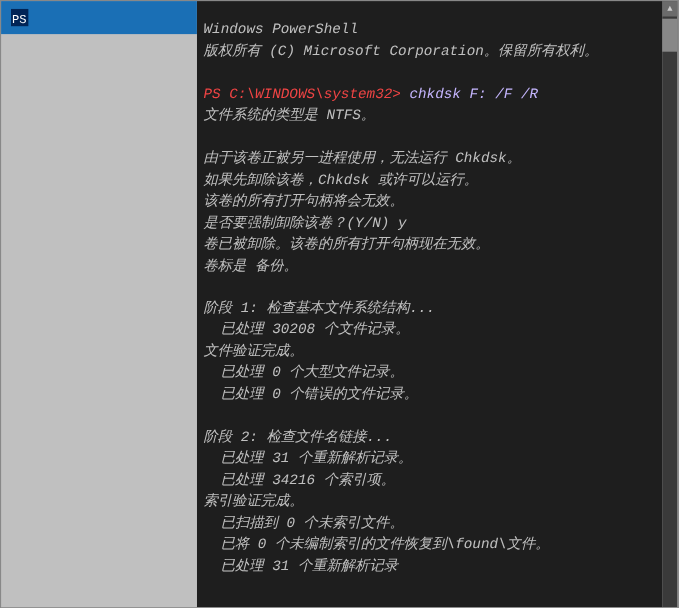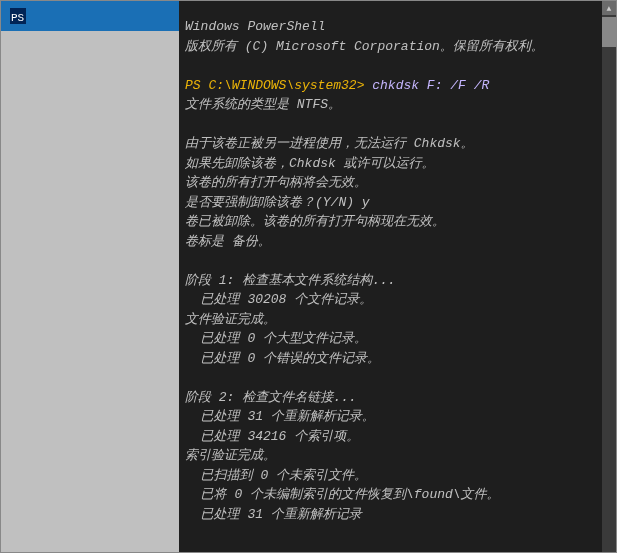--- a/index.html
+++ b/index.html
@@ -150,21 +150,21 @@
       <button class="title-bar-btn"></button>
       <button class="title-bar-btn close"></button>
     </div>
   </div>
 
   <div class="console-area">
     <div class="console-body">
       <div class="console-content" id="console-output">Windows PowerShell
 版权所有 (C) Microsoft Corporation。保留所有权利。
 
-<span style="color:#eab308">PS C:\WINDOWS\system32&gt; </span><span style="color:#c4b5fd">chkdsk F: /F /R</span>
+<span style="color:#ef4444">PS C:\WINDOWS\system32&gt; </span><span style="color:#c4b5fd">chkdsk F: /F /R</span>
 文件系统的类型是 NTFS。
 
 由于该卷正被另一进程使用，无法运行 Chkdsk。
 如果先卸除该卷，Chkdsk 或许可以运行。
 该卷的所有打开句柄将会无效。
 是否要强制卸除该卷？(Y/N) y
 卷已被卸除。该卷的所有打开句柄现在无效。
 卷标是 备份。
 
 阶段 1: 检查基本文件系统结构...

